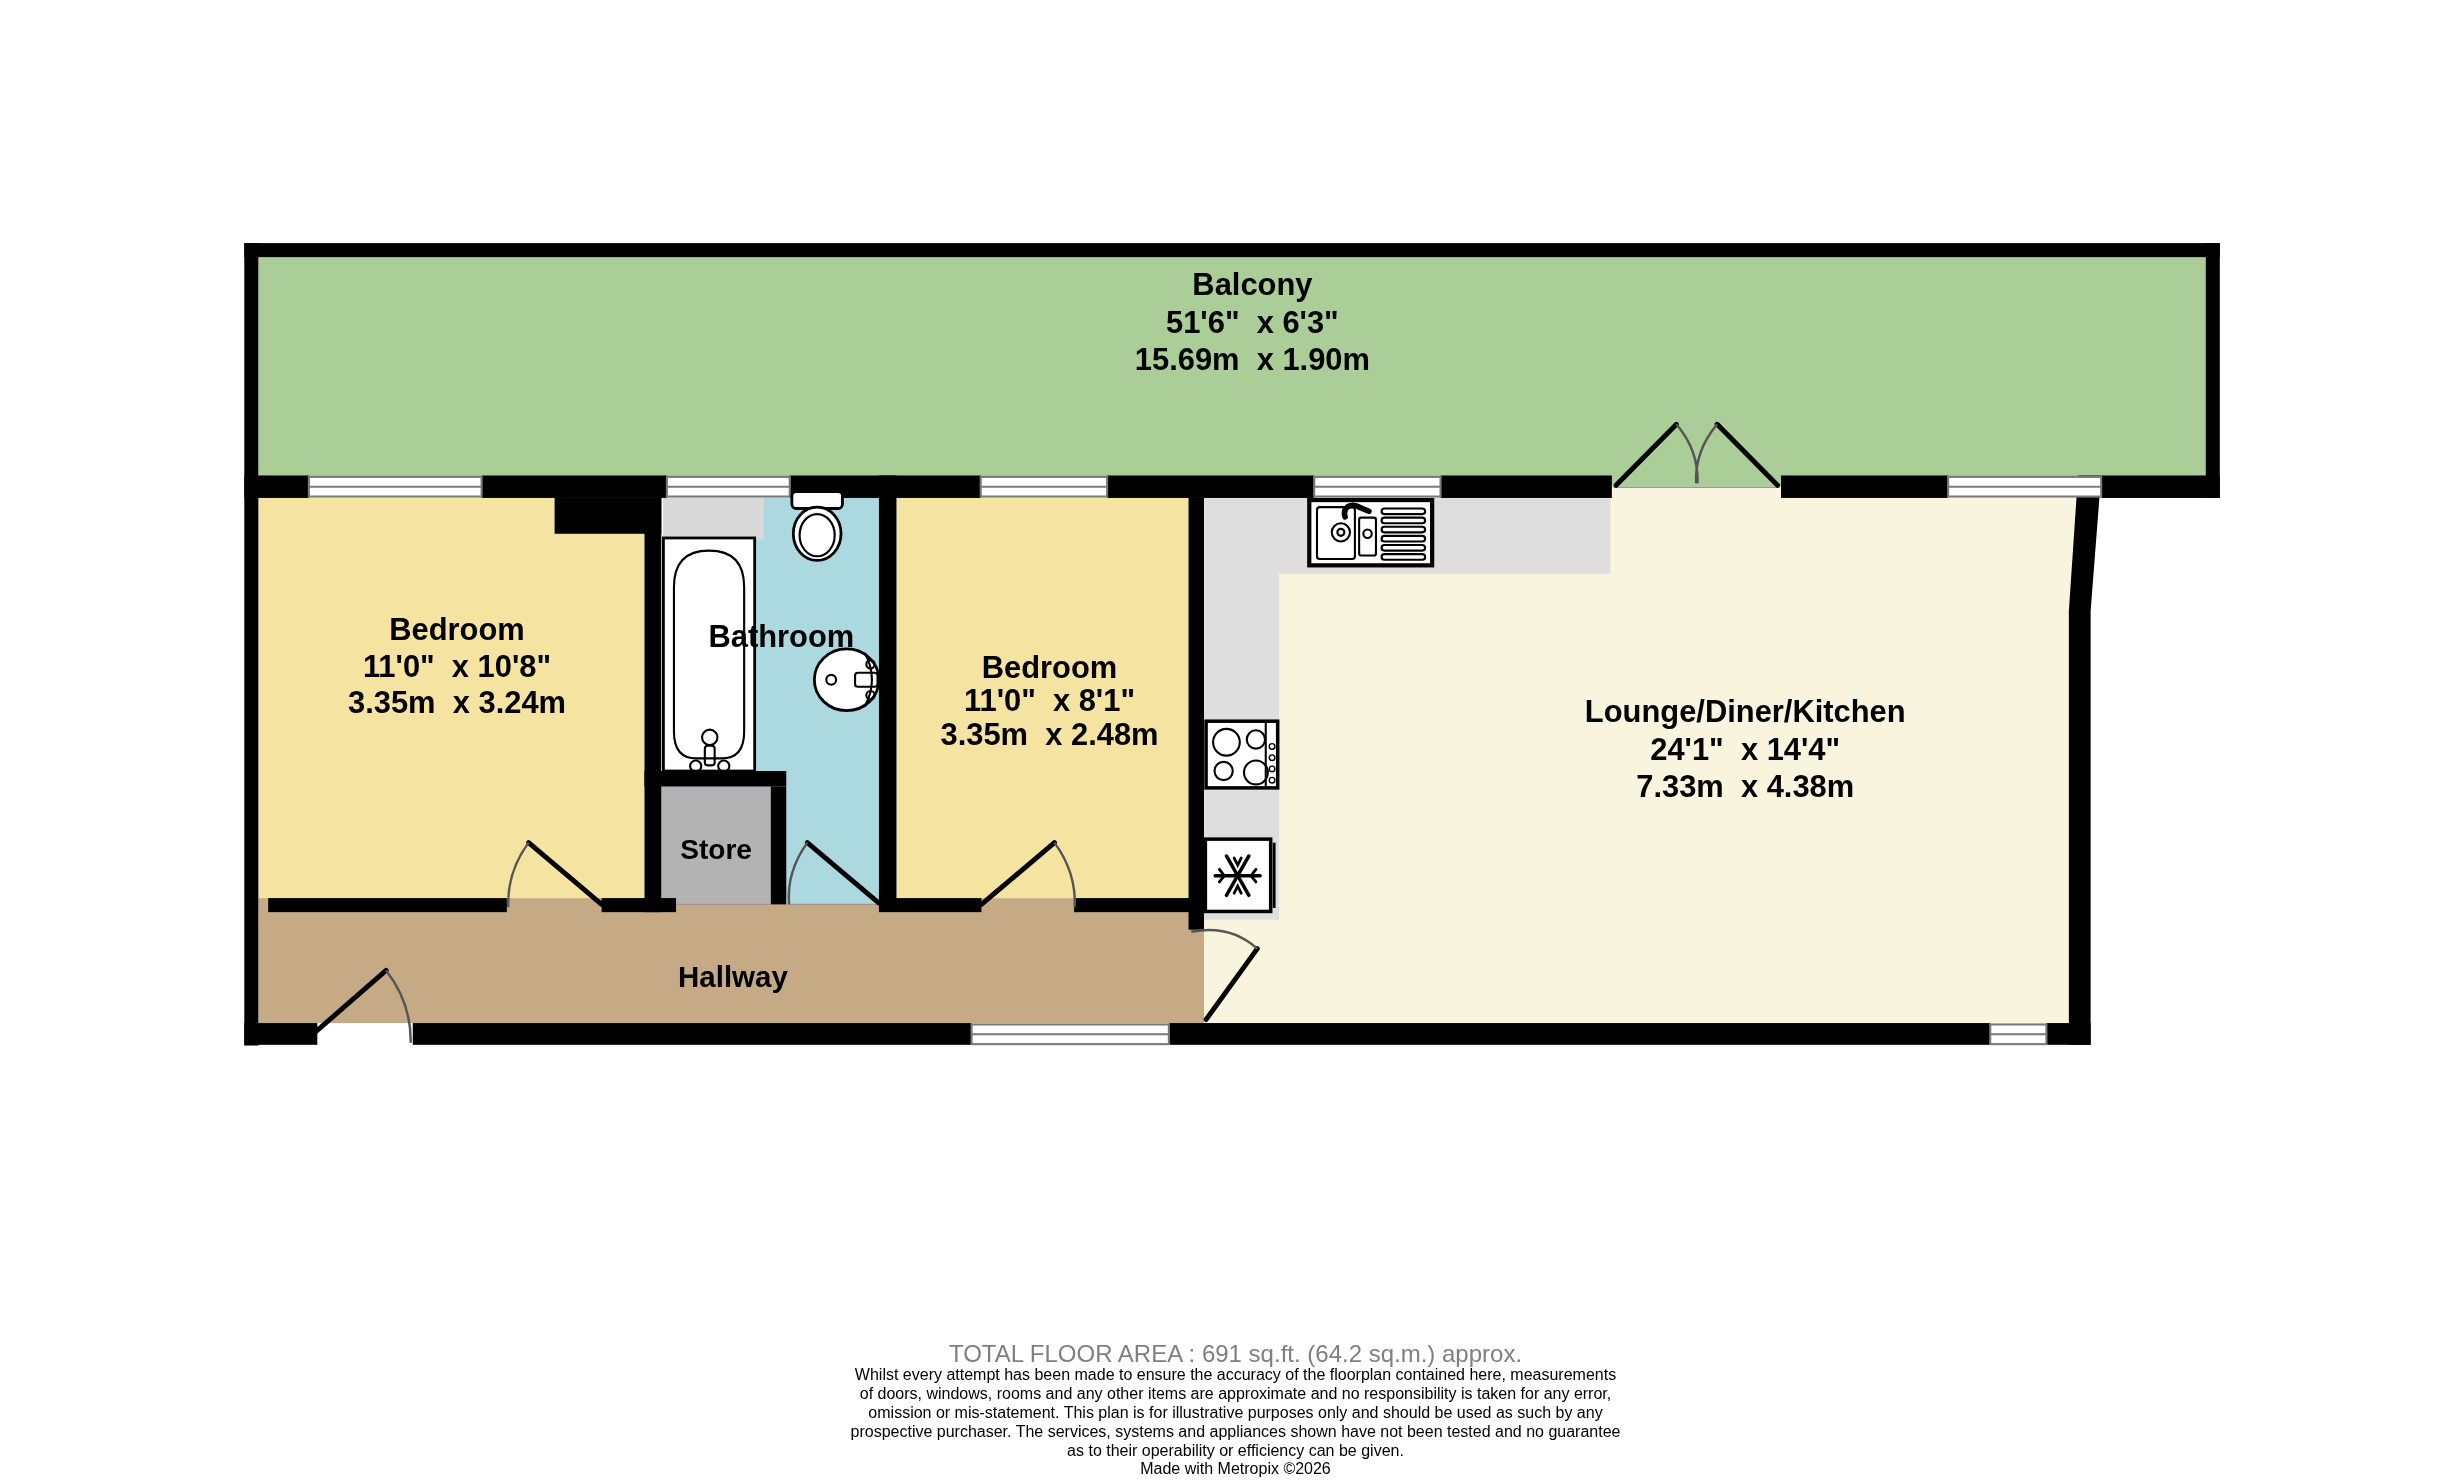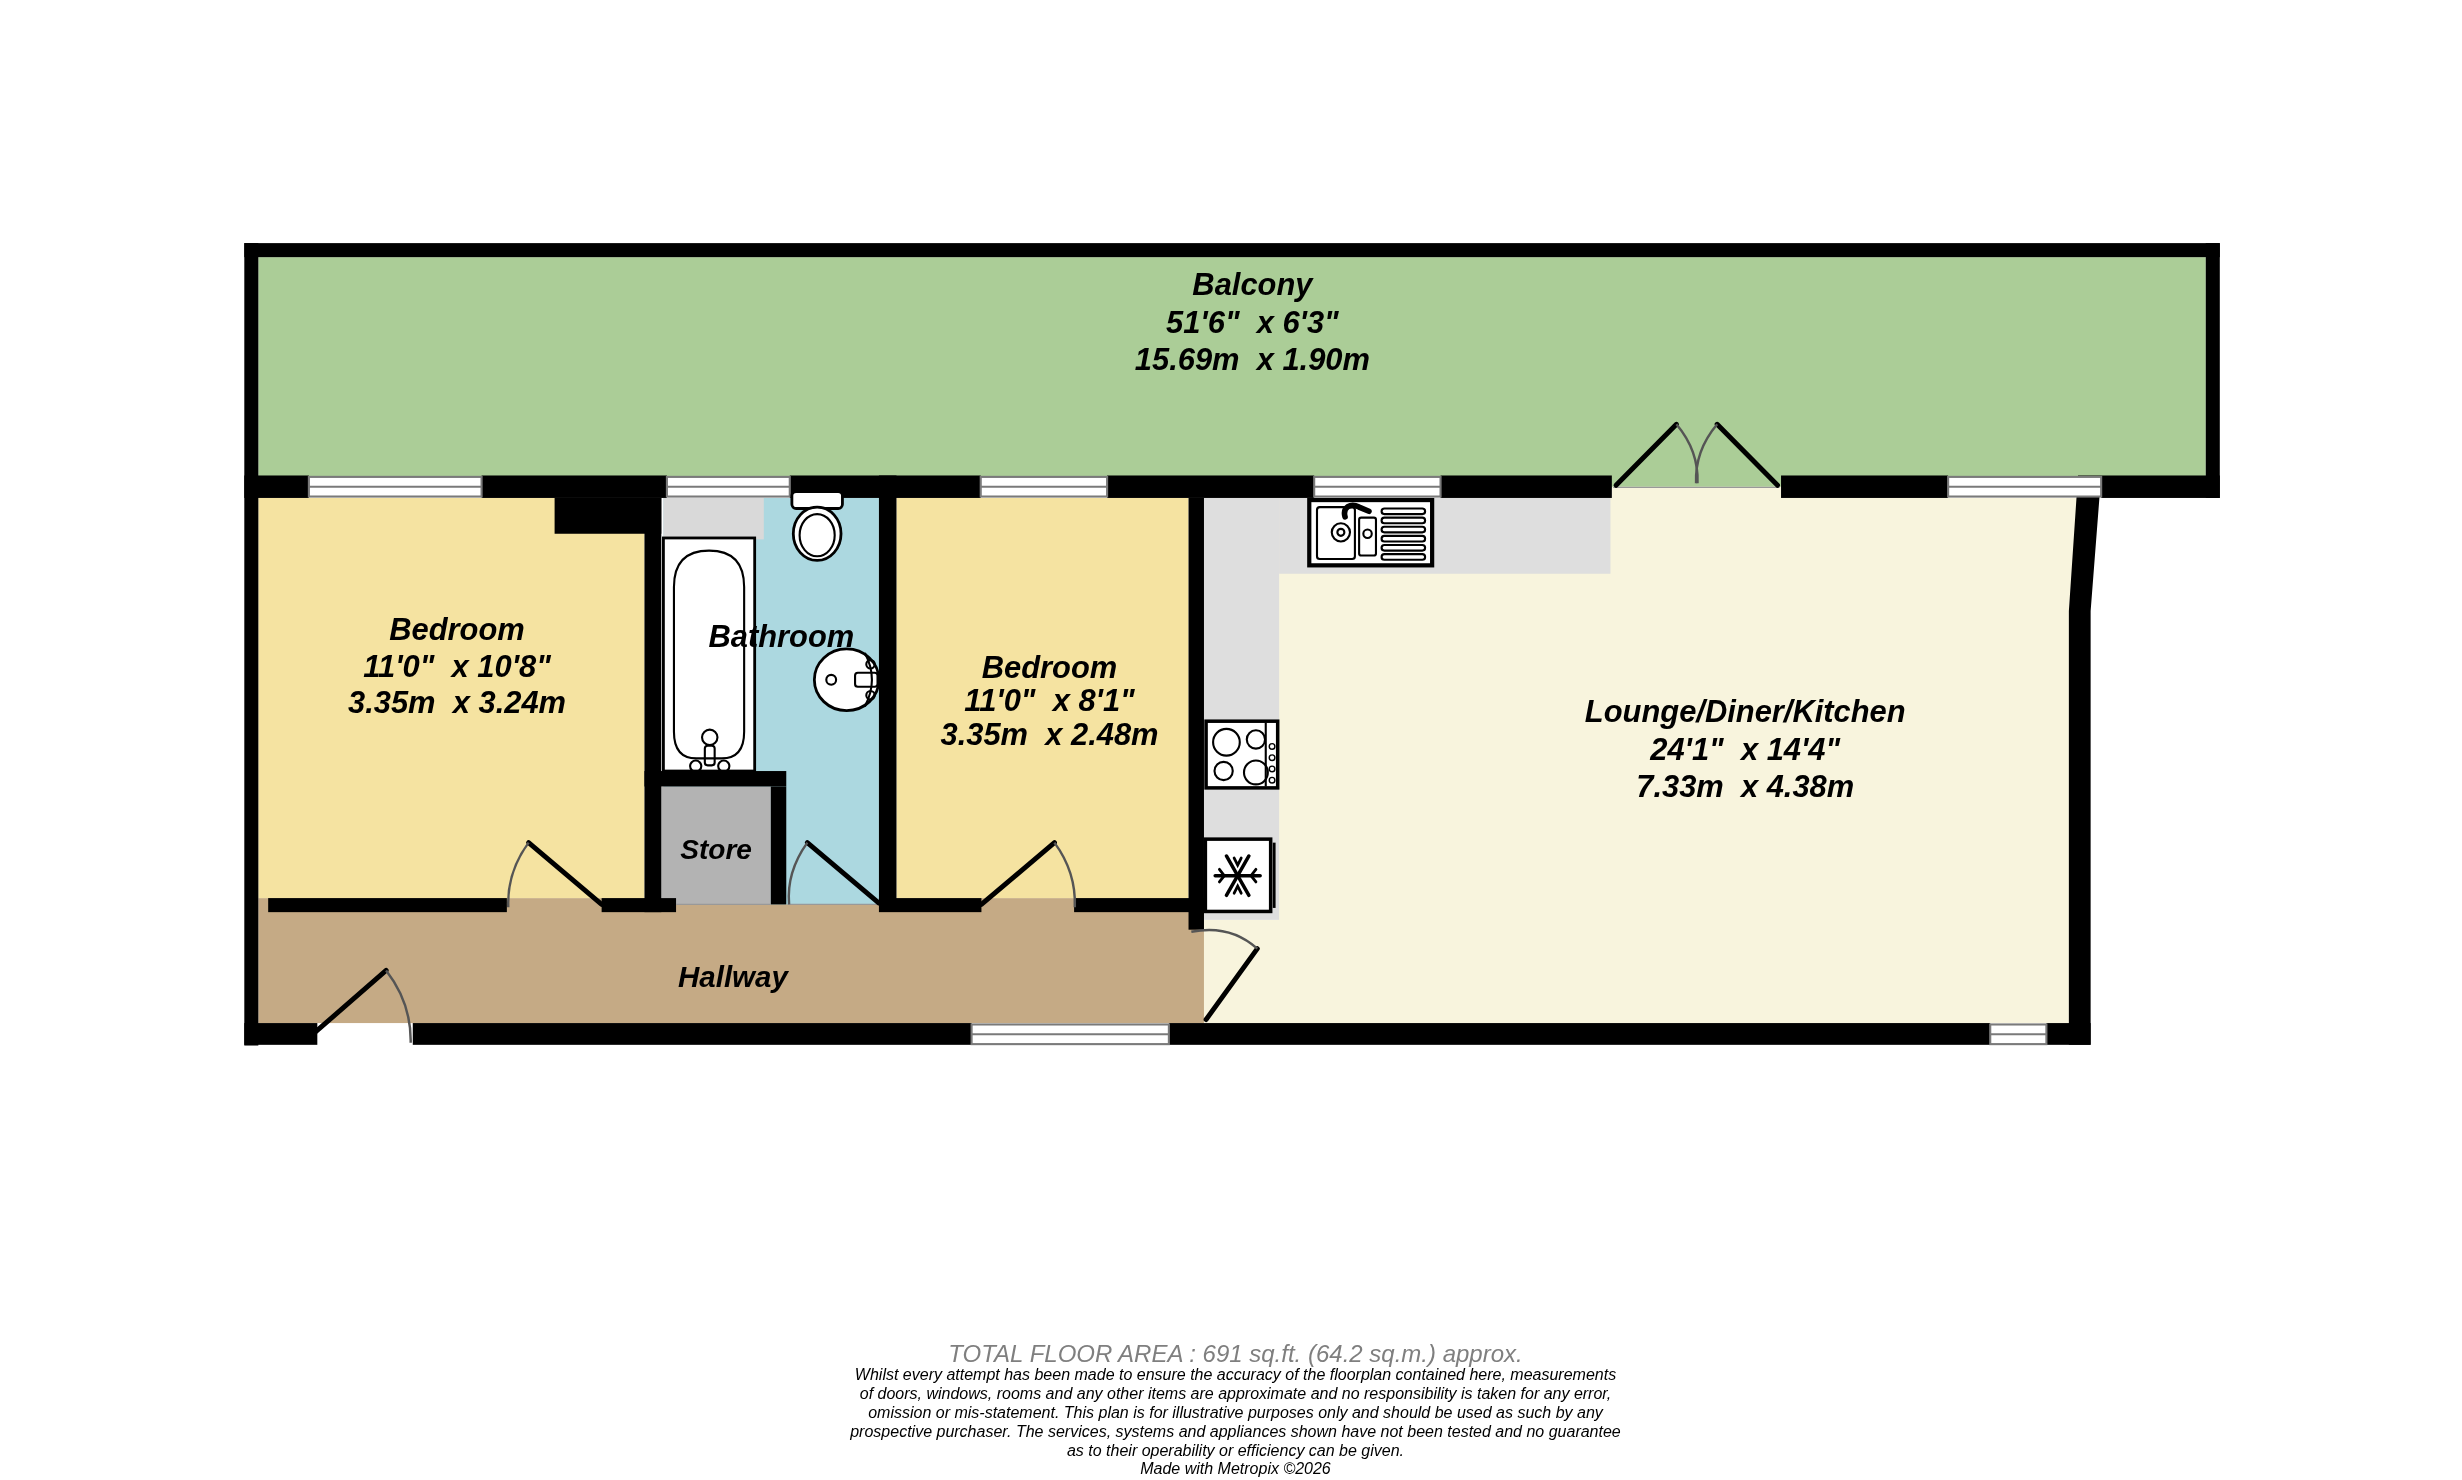--- a/index.html
+++ b/index.html
@@ -1,17 +1,17 @@
 <!DOCTYPE html>
 <html style="font-size:11.2px"><head>
 <meta charset="utf-8">
 <style>
   html,body{margin:0;padding:0;background:#ffffff;}
   #canvas{position:relative;width:2462px;height:1481px;background:#ffffff;overflow:hidden;
-          font-family:"Liberation Sans","DejaVu Sans",sans-serif;font-style:italic;}
+          font-family:"Liberation Sans","DejaVu Sans",sans-serif;}
   svg{position:absolute;left:0;top:0;}
   svg text{white-space:pre;}
   .room-label{font-family:"Liberation Sans","DejaVu Sans",sans-serif;font-weight:bold;fill:#000;}
   .fs44{font-size:44px;} .fs40{font-size:40px;} .fs42{font-size:42px;}
   .wall{fill:#000000;stroke:none;}
   .win{fill:#ffffff;stroke:#7a7a7a;stroke-width:3;}
   .winline{stroke:#7a7a7a;stroke-width:3;}
   .fix{fill:#ffffff;stroke:#000000;stroke-width:4;}
   .fixthin{fill:none;stroke:#000000;stroke-width:3;}
   .leaf{stroke:#000000;stroke-width:7;fill:none;stroke-linecap:round;}

